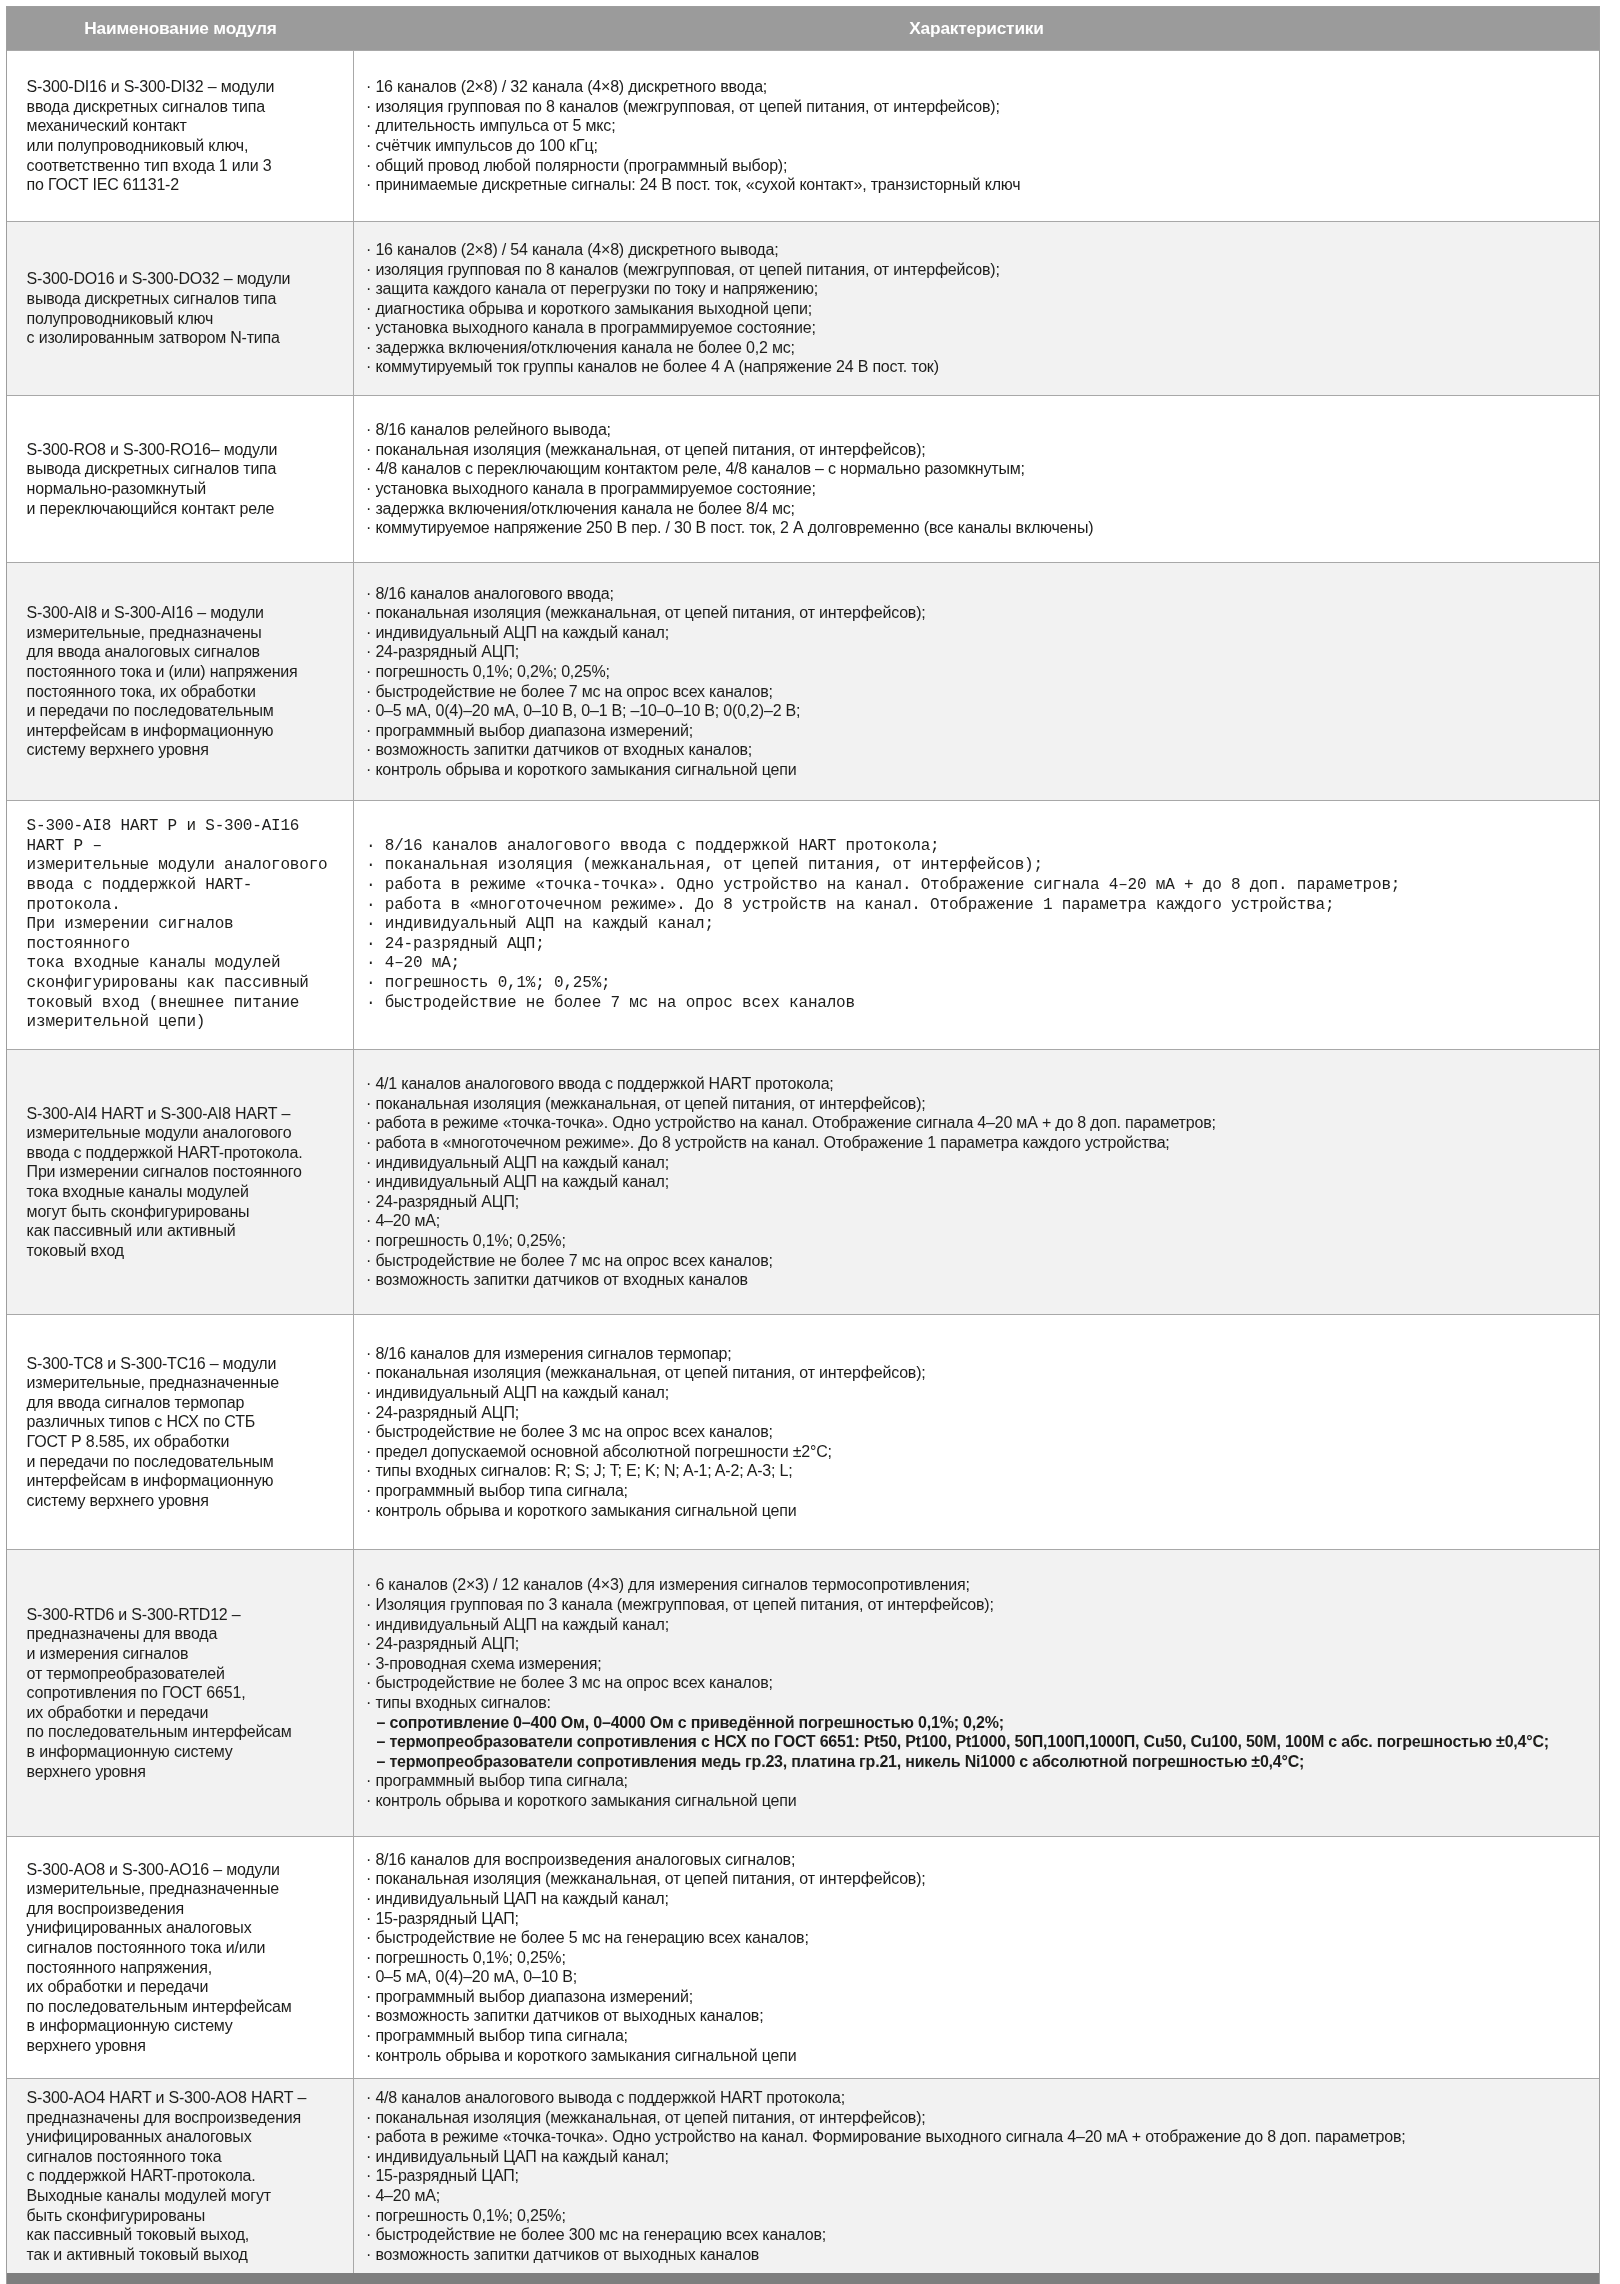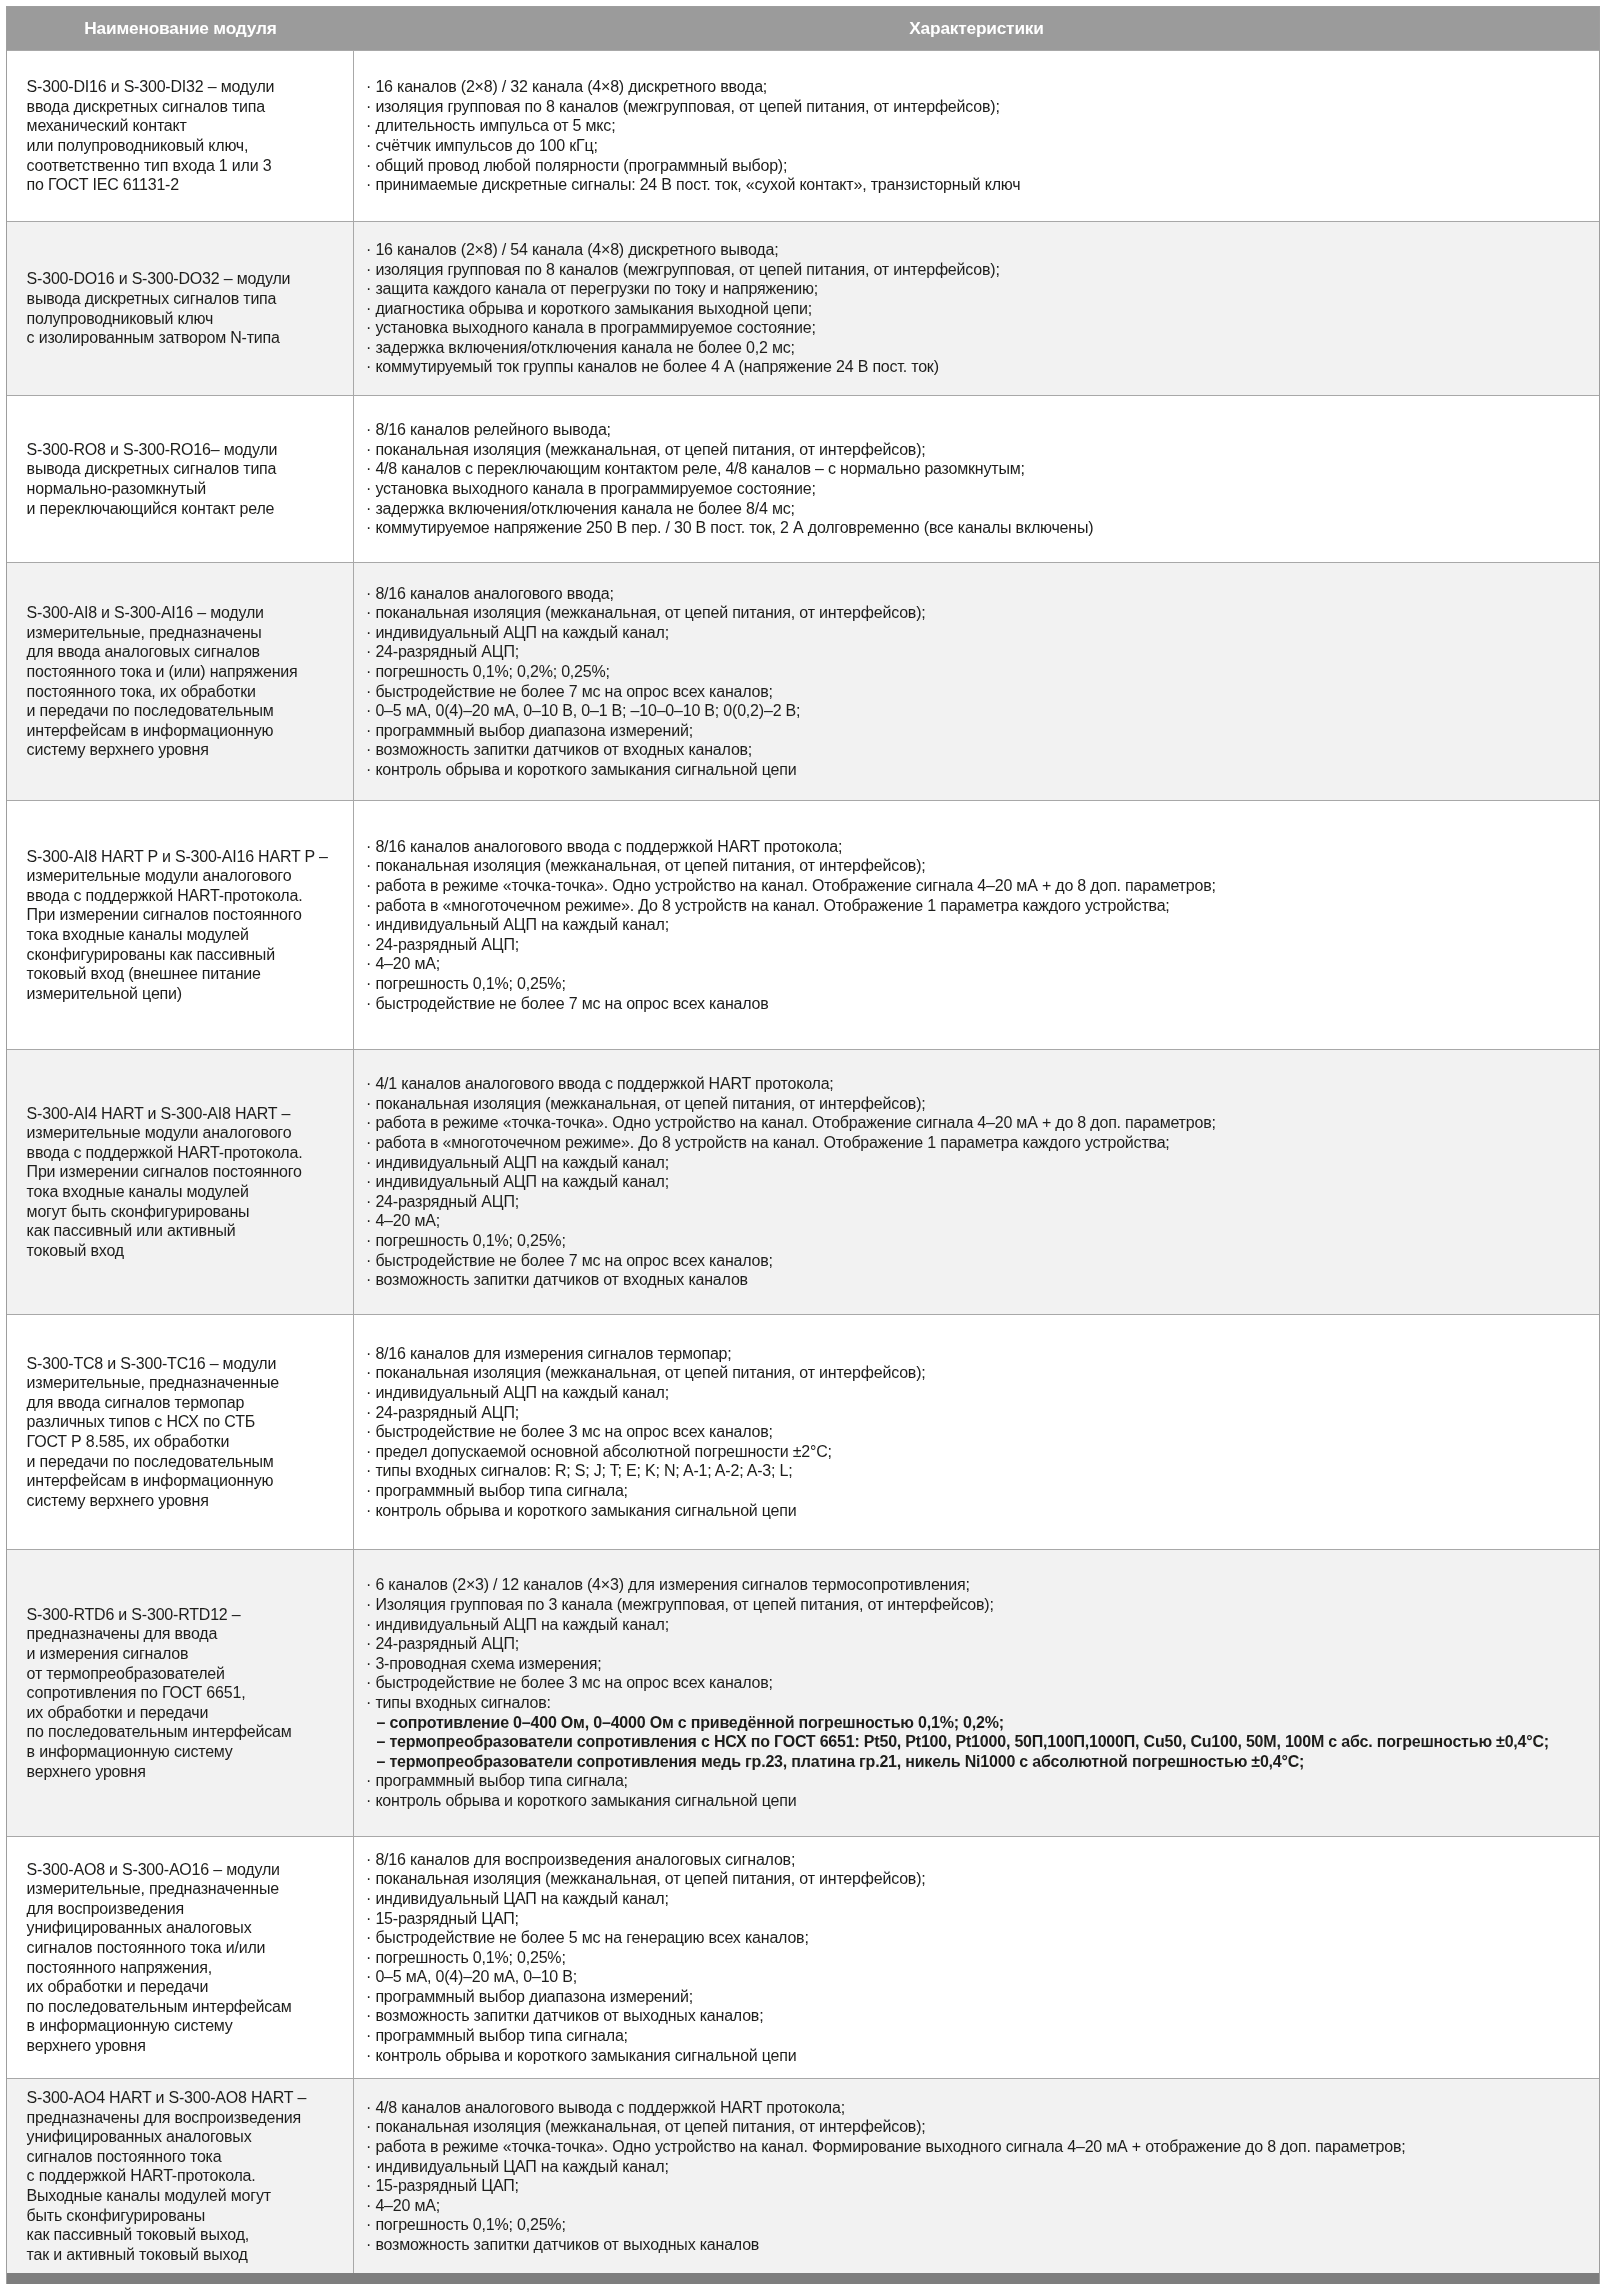--- a/index.html
+++ b/index.html
@@ -41,21 +41,21 @@
     display: grid;
     grid-template-columns: 347px 1fr;
     border-top: 1.5px solid #a8a8a8;
     background: #ffffff;
   }
   #rows-container .row:nth-child(even) { background: #f2f2f2; }
   #rows-container .row:nth-child(1)  { min-height: 170px; }
   #rows-container .row:nth-child(2)  { min-height: 173px; }
   #rows-container .row:nth-child(3)  { min-height: 166px; }
   #rows-container .row:nth-child(4)  { min-height: 237px; }
-  #rows-container .row:nth-child(5)  { min-height: 248px; }
+  #rows-container .row:nth-child(5)  { min-height: 248px; font-family: Liberation Mono, monospace; }
   #rows-container .row:nth-child(6)  { min-height: 264px; }
   #rows-container .row:nth-child(7)  { min-height: 234px; }
   #rows-container .row:nth-child(8)  { min-height: 286px; }
   #rows-container .row:nth-child(9)  { min-height: 241px; }
   #rows-container .row:nth-child(10) { min-height: 188px; }
   .cell {
     box-sizing: border-box;
     font-size: 16px;
     line-height: 19.6px;
     letter-spacing: -0.2px;
@@ -294,20 +294,21 @@
 как пассивный токовый выход,
 так и активный токовый выход</div>
     <div class="cell specs-cell">
             <div class="spec"><span class="bullet">· </span><span>4/8 каналов аналогового вывода с поддержкой HART протокола;</span></div>
             <div class="spec"><span class="bullet">· </span><span>поканальная изоляция (межканальная, от цепей питания, от интерфейсов);</span></div>
             <div class="spec"><span class="bullet">· </span><span>работа в режиме «точка-точка». Одно устройство на канал. Формирование выходного сигнала 4–20 мА + отображение до 8 доп. параметров;</span></div>
             <div class="spec"><span class="bullet">· </span><span>индивидуальный ЦАП на каждый канал;</span></div>
             <div class="spec"><span class="bullet">· </span><span>15-разрядный ЦАП;</span></div>
             <div class="spec"><span class="bullet">· </span><span>4–20 мА;</span></div>
             <div class="spec"><span class="bullet">· </span><span>погрешность 0,1%; 0,25%;</span></div>
+            <div class="spec"><span class="bullet">· </span><span>быстродействие не более 300 мс на генерацию всех каналов;</span></div>
             <div class="spec"><span class="bullet">· </span><span>возможность запитки датчиков от выходных каналов</span></div>
           </div>
   </div>
 </div>
     <div class="bottom-bar"></div>
   </div>
 </div>
 
 
 </body></html>

